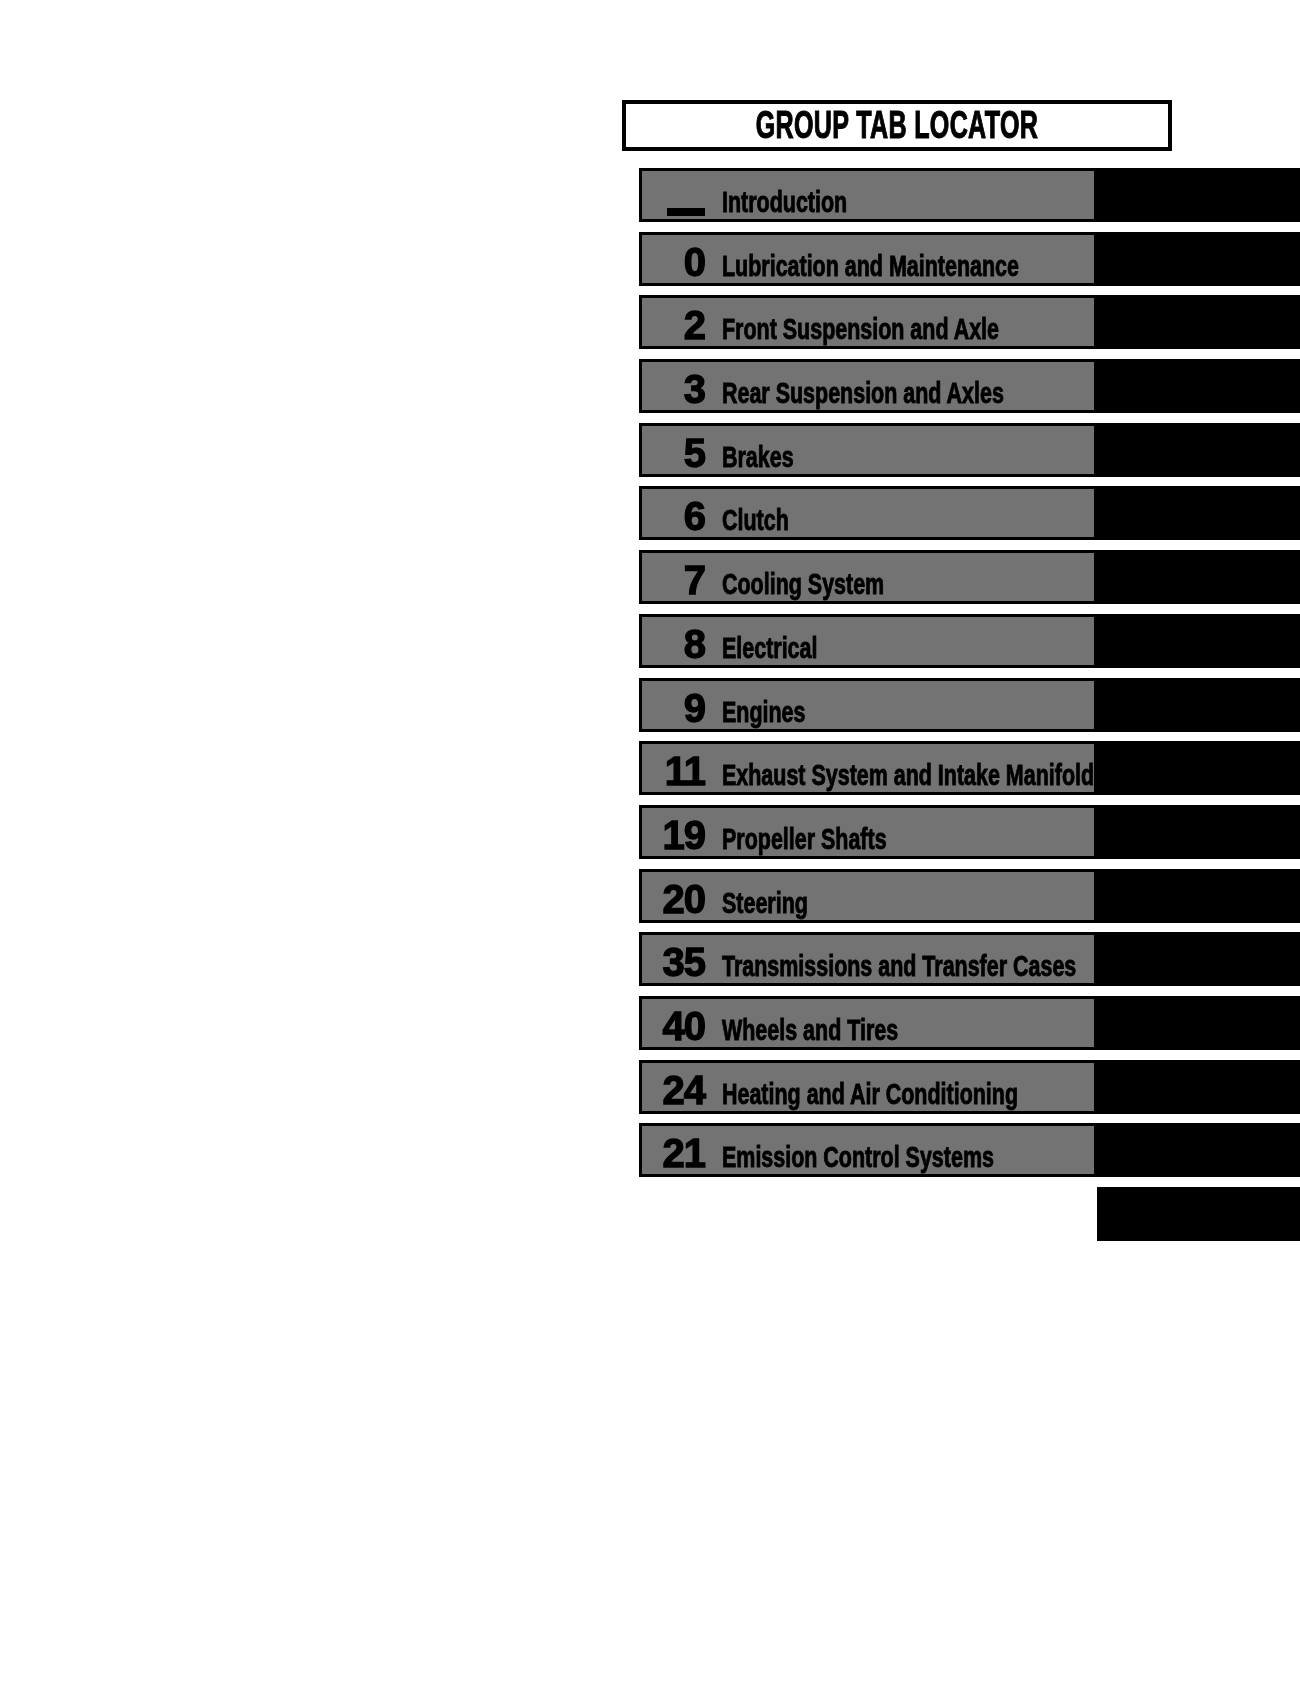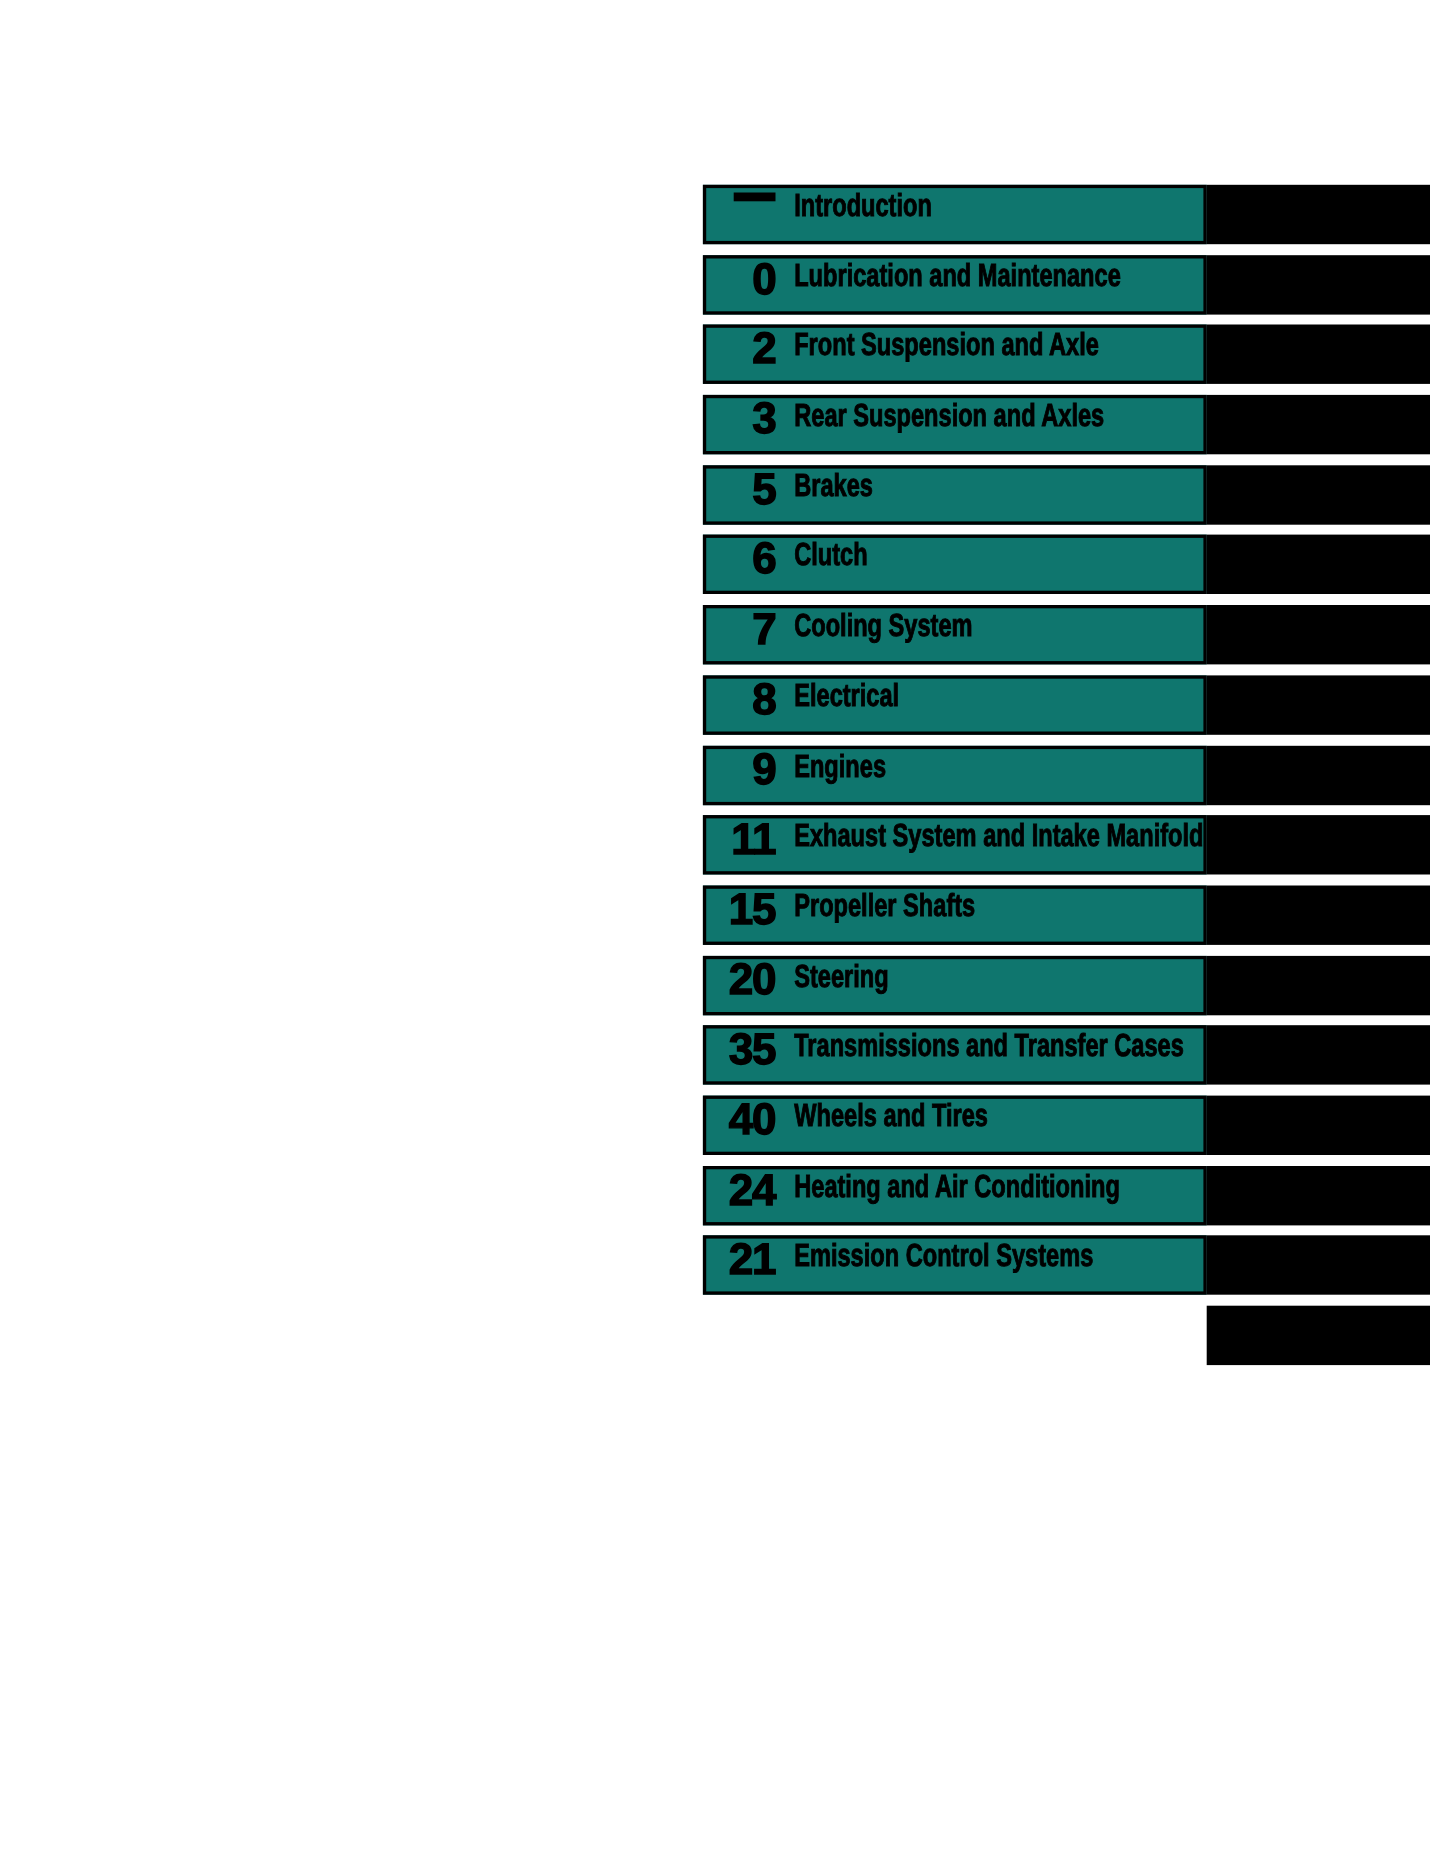--- a/index.html
+++ b/index.html
@@ -58,23 +58,23 @@
     margin-bottom: 9.7px;
   }
   .row-box {
     position: absolute;
     left: 0;
     top: 0;
     width: 458px;
     height: 54px;
     box-sizing: border-box;
     border: 3px solid #000000;
-    background: #0f766e;
+    background: #737373;
     display: flex;
-    align-items: flex-start;
+    align-items: flex-end;
   }
   .row-tab {
     position: absolute;
     left: 458px;
     top: 0;
     width: 203px;
     height: 54px;
     background: #000000;
   }
   .num-col {
@@ -106,20 +106,23 @@
     transform: scaleX(0.74);
     transform-origin: 0 50%;
     -webkit-text-stroke: 0.9px #000000;
   }
 </style>
 </head>
 <body>
 
 <div class="page">
 
+  <div class="header-box">
+    <span class="header-title">GROUP TAB LOCATOR</span>
+  </div>
 
   <div class="rows">
   <div class="row">
     <div class="row-box">
       <span class="num-col">
         
         <span class="dash-icon"></span>
       </span>
       <span class="group-label">Introduction</span>
     </div>
@@ -223,21 +226,21 @@
       <span class="group-label">Exhaust System and Intake Manifold</span>
     </div>
     <div class="row-tab"></div>
   </div>
 
 
 
   <div class="row">
     <div class="row-box">
       <span class="num-col">
-        <span class="group-number">15</span>
+        <span class="group-number">19</span>
         
       </span>
       <span class="group-label">Propeller Shafts</span>
     </div>
     <div class="row-tab"></div>
   </div>
 
   <div class="row">
     <div class="row-box">
       <span class="num-col">

